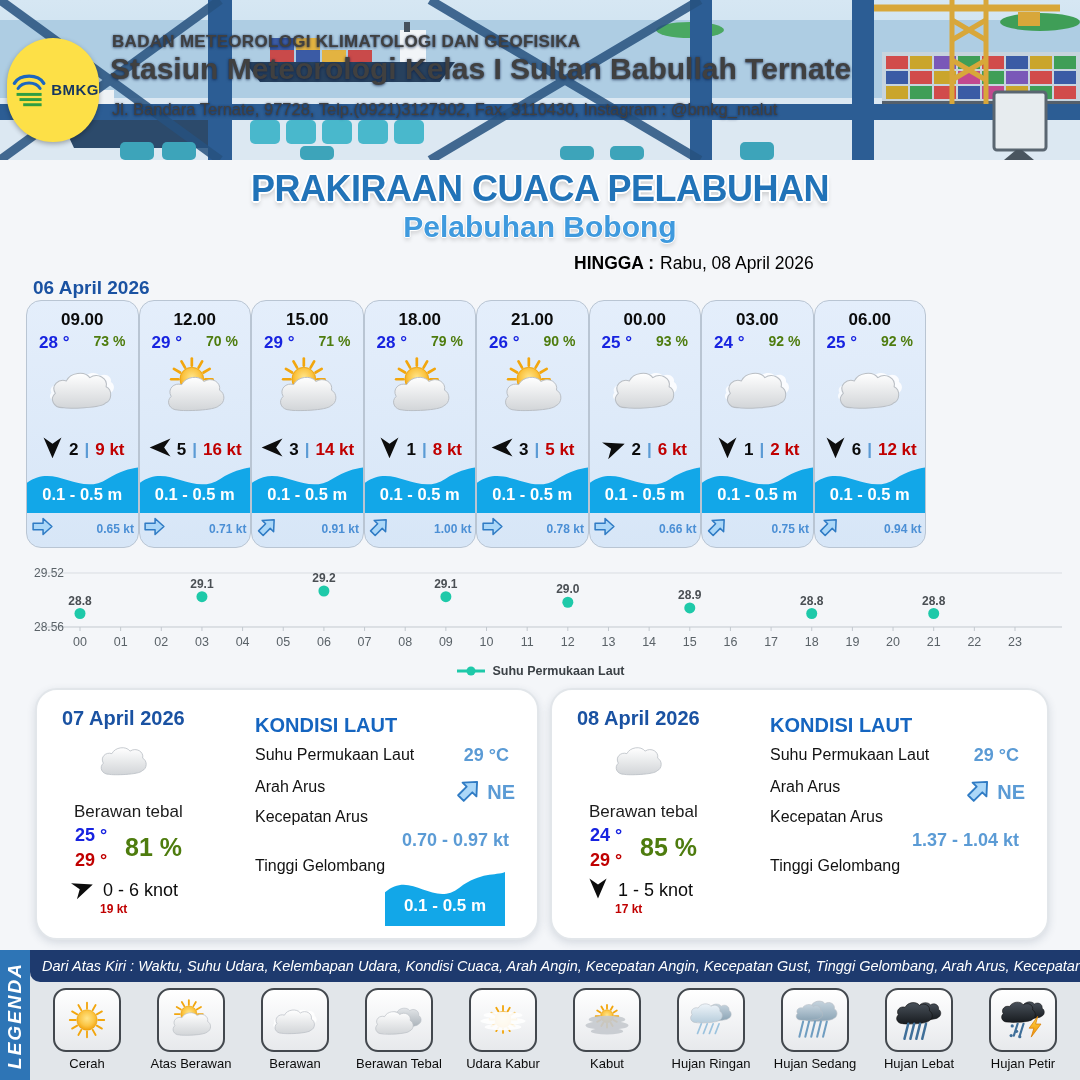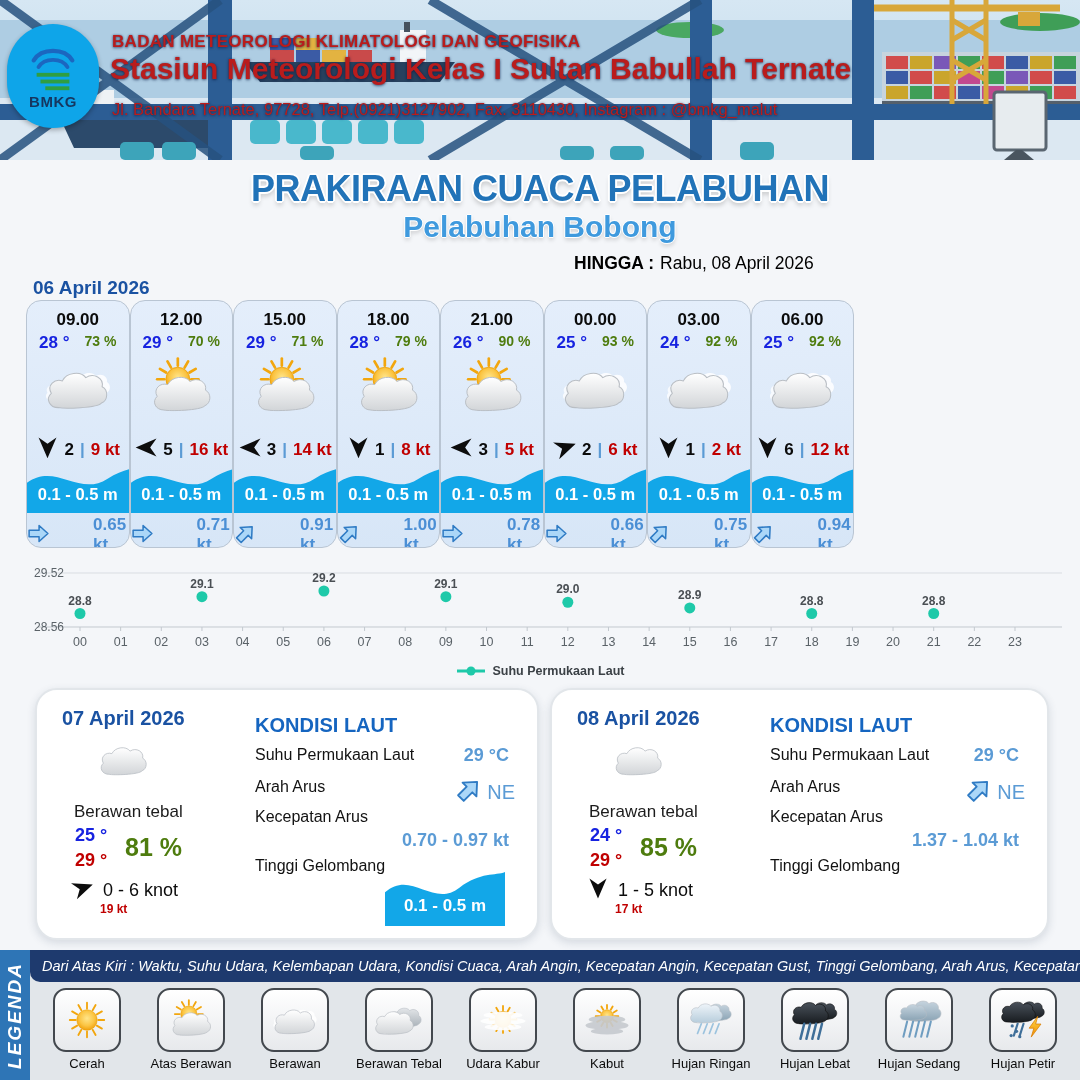--- a/index.html
+++ b/index.html
@@ -2,54 +2,54 @@
 <html><head>
 <meta charset="utf-8">
 <style>
   html,body{margin:0;padding:0;background:#ffffff;}
   body{width:1080px;height:1080px;font-family:"Liberation Sans",sans-serif;}
   #stage{position:relative;width:1080px;height:1080px;background:#f4f6f9;overflow:hidden;}
 
   
   #header{position:absolute;left:0;top:0;width:1080px;height:160px;overflow:hidden;}
   #header svg.bg{position:absolute;left:0;top:0;}
-  .h-text{position:absolute;color:#b91c1c;text-shadow:0 1px 3px rgba(10,30,70,.6),0 0 2px rgba(10,30,70,.4);white-space:nowrap;}
+  .h-text{position:absolute;color:#404040;text-shadow:0 1px 3px rgba(10,30,70,.6),0 0 2px rgba(10,30,70,.4);white-space:nowrap;}
   #h-agency{left:112px;top:32px;font-size:17px;font-weight:bold;letter-spacing:.3px;}
   #h-station{left:110px;top:52px;font-size:30px;font-weight:bold;}
   #h-address{left:112px;top:100px;font-size:16.5px;}
-  #logo-pill{position:absolute;left:7px;top:24px;width:92px;height:104px;background:#0ea5e9;border-radius:46px;box-shadow:0 2px 5px rgba(0,0,0,.3);display:flex;flex-direction:column;align-items:center;justify-content:center;}
+  #logo-pill{position:absolute;left:7px;top:38px;width:92px;height:104px;background:#fde047;border-radius:46px;box-shadow:0 2px 5px rgba(0,0,0,.3);display:flex;align-items:center;justify-content:center;}
   #logo-text{font-size:15px;font-weight:bold;color:#16365f;margin-top:-2px;letter-spacing:.5px;}
 
   
   #main-title{position:absolute;left:0;top:168px;width:1080px;text-align:center;font-size:36px;font-weight:800;letter-spacing:-.5px;color:#2173b8;
     text-shadow:-2px 0 #fff,2px 0 #fff,0 -2px #fff,0 2px #fff,-1px -1px #fff,1px 1px #fff,1px -1px #fff,-1px 1px #fff,0 4px 5px rgba(0,0,0,.22);}
   #sub-title{position:absolute;left:0;top:210px;width:1080px;text-align:center;font-size:30px;font-weight:800;color:#3f9ade;
     text-shadow:-1px 0 #fff,1px 0 #fff,0 -1px #fff,0 1px #fff,0 3px 4px rgba(0,0,0,.18);}
   .date-pair{position:absolute;top:253px;font-size:17.5px;color:#000;white-space:nowrap;}
   .date-pair b{font-weight:bold;margin-right:6px;}
   #pair-berlaku{left:190px;}
   #pair-hingga{left:574px;}
   #day1-date{position:absolute;left:33px;top:277px;font-size:19px;font-weight:bold;color:#1a52a2;}
 
   
-  #cards-row{position:absolute;left:26px;top:300px;width:828px;display:flex;gap:0;}
+  #cards-row{position:absolute;left:26px;top:300px;width:900px;display:flex;gap:0;}
   .fc{position:relative;flex:1;height:246px;background:linear-gradient(#e4eefb,#d7e6f7);border:1.5px solid #b9c5d3;border-radius:15px;overflow:hidden;}
   .fc-time{margin-top:9px;text-align:center;font-size:17px;font-weight:bold;color:#0b0b0b;}
   .fc-row{display:flex;justify-content:space-between;padding:3px 12px 0 12px;}
   .fc-temp{font-size:17px;font-weight:bold;color:#1723e0;}
   .fc-hum{font-size:14px;font-weight:bold;color:#4e7c0e;}
   .fc-icon{position:absolute;left:0;right:0;top:56px;display:flex;justify-content:center;}
   .fc-wind{position:absolute;left:0;right:0;top:134px;display:flex;align-items:center;justify-content:center;gap:4px;}
   .fc-wnum{font-size:17px;font-weight:bold;color:#0b0b0b;}
   .fc-sep{font-size:17px;font-weight:bold;color:#5b9bd5;margin:0 2px;}
   .fc-wspd{font-size:17px;font-weight:bold;color:#c00000;}
   .fc-wave{position:absolute;left:0;right:0;top:160px;height:52px;}
   .fc-wavetext{position:absolute;left:0;right:0;top:24px;text-align:center;font-size:16.5px;font-weight:bold;color:#ffffff;}
   .fc-curr{position:absolute;left:0;right:0;top:214px;display:flex;align-items:center;justify-content:center;gap:7px;}
-  .fc-cspd{font-size:17px;font-weight:bold;color:#4b8fd5;margin-left:36px;}
+  .fc-cspd{font-size:12px;font-weight:bold;color:#4b8fd5;margin-left:36px;}
 
   
   #sst-chart{position:absolute;left:0;top:556px;}
   #chart-legend{position:absolute;left:0;top:664px;width:1080px;display:flex;align-items:center;justify-content:center;gap:7px;}
   #chart-legend .lbl{font-size:12.5px;font-weight:bold;color:#3b4146;}
 
   
   .daycard{position:absolute;top:688px;height:248px;background:#ffffff;border:2px solid #e2e6ea;border-radius:22px;box-shadow:0 3px 8px rgba(40,60,90,.15);}
   #daycard-7{left:35px;width:500px;}
   #daycard-8{left:550px;width:495px;}
@@ -59,21 +59,21 @@
   .dc-tmin{position:absolute;left:38px;top:135px;font-size:18px;font-weight:bold;color:#1723e0;}
   .dc-tmax{position:absolute;left:38px;top:160px;font-size:18px;font-weight:bold;color:#c00000;}
   .dc-hum{position:absolute;left:88px;top:143px;font-size:25px;font-weight:bold;color:#4e7c0e;}
   .dc-windrow{position:absolute;left:34px;top:186px;display:flex;align-items:center;gap:8px;}
   .dc-windtxt{font-size:18px;font-weight:normal;color:#0b0b0b;white-space:nowrap;}
   .dc-gust{position:absolute;left:63px;top:212px;font-size:12px;font-weight:bold;color:#c00000;}
   .sea-title{position:absolute;left:218px;top:24px;font-size:20px;font-weight:bold;color:#1565c0;}
   .sea-label{position:absolute;left:218px;font-size:16px;color:#121212;white-space:nowrap;}
   .sea-val{position:absolute;right:28px;font-size:18px;font-weight:bold;color:#5b9bd5;white-space:nowrap;text-align:right;}
   .sea-ne{position:absolute;right:22px;display:flex;align-items:center;gap:4px;}
-  .sea-ne .ne-t{font-size:20px;font-weight:normal;color:#5b9bd5;}
+  .sea-ne .ne-t{font-size:20px;font-weight:bold;color:#5b9bd5;}
   .sea-wavebox{position:absolute;left:348px;top:178px;width:120px;height:58px;}
   .sea-wavetext{position:absolute;left:0;right:0;top:28px;text-align:center;font-size:17px;font-weight:bold;color:#ffffff;}
 
   
   #legend{position:absolute;left:0;top:950px;width:1080px;height:130px;background:#e2e6ea;}
   #legend-strip{position:absolute;left:0;top:0;width:30px;height:130px;background:#2e75b6;display:flex;align-items:center;justify-content:center;}
   #legend-strip span{transform:rotate(180deg);writing-mode:vertical-rl;font-size:19px;font-weight:bold;font-style:italic;color:#fff;letter-spacing:2px;}
   #legend-bar{position:absolute;left:30px;top:0;width:1050px;height:32px;background:#1e3a6e;display:flex;align-items:center;border-radius:0 0 0 10px;}
   #legend-bar span{color:#fff;font-style:italic;font-size:14.5px;padding-left:12px;white-space:nowrap;}
   #legend-items{position:absolute;left:30px;top:34px;width:1050px;height:96px;display:flex;justify-content:space-between;padding:4px 14px 0 14px;box-sizing:border-box;}
@@ -909,59 +909,59 @@
                 <line x1="54" y1="46" x2="47" y2="64"></line>
                 <line x1="65" y1="46" x2="58" y2="64"></line>
               </g>
             </svg>
           </div>
     <div class="lg-label">Hujan Ringan</div>
         </div>
         <div class="lg-item">
           <div class="lg-tile">
             <svg width="54" height="42" viewBox="0 0 100 78">
-              <g transform="translate(64 24) scale(0.6)" opacity="1">
-                <path d="M-30 24 C-44 24 -50 10 -41 2 C-48 -10 -36 -21 -24 -17 C-18 -30 4 -33 12 -22 C24 -30 40 -21 37 -8 C47 -3 46 13 36 17 C30 25 -22 26 -30 24 Z" fill="url(#g-cd)" stroke="#111" stroke-width="1.6"></path>
-              </g>
-              <g transform="translate(42 28) scale(0.74)" opacity="1">
-                <path d="M-30 24 C-44 24 -50 10 -41 2 C-48 -10 -36 -21 -24 -17 C-18 -30 4 -33 12 -22 C24 -30 40 -21 37 -8 C47 -3 46 13 36 17 C30 25 -22 26 -30 24 Z" fill="url(#g-cd)" stroke="#111" stroke-width="1.6"></path>
-              </g>
-              <g stroke="#3f6f99" stroke-width="4.6" stroke-linecap="round">
-                <line x1="30" y1="46" x2="23" y2="74"></line>
-                <line x1="41" y1="46" x2="34" y2="74"></line>
-                <line x1="52" y1="46" x2="45" y2="74"></line>
-                <line x1="63" y1="46" x2="56" y2="74"></line>
-              </g>
-            </svg>
-          </div>
-    <div class="lg-label">Hujan Lebat</div>
-        </div>
-        <div class="lg-item">
-          <div class="lg-tile">
-            <svg width="54" height="42" viewBox="0 0 100 78">
               <g transform="translate(60 24) scale(0.7)" opacity="1">
                 <path d="M-30 24 C-44 24 -50 10 -41 2 C-48 -10 -36 -21 -24 -17 C-18 -30 4 -33 12 -22 C24 -30 40 -21 37 -8 C47 -3 46 13 36 17 C30 25 -22 26 -30 24 Z" fill="url(#g-cb)" stroke="#b9bec4" stroke-width="1.6"></path>
               </g>
               <g transform="translate(40 26) scale(0.55)" opacity="1">
                 <path d="M-30 24 C-44 24 -50 10 -41 2 C-48 -10 -36 -21 -24 -17 C-18 -30 4 -33 12 -22 C24 -30 40 -21 37 -8 C47 -3 46 13 36 17 C30 25 -22 26 -30 24 Z" fill="url(#g-cb)" stroke="#b9bec4" stroke-width="1.6"></path>
               </g>
               <g stroke="#6f9dc0" stroke-width="3.8" stroke-linecap="round">
                 <line x1="28" y1="42" x2="21" y2="70"></line>
                 <line x1="39" y1="42" x2="32" y2="70"></line>
                 <line x1="50" y1="42" x2="43" y2="70"></line>
                 <line x1="61" y1="42" x2="54" y2="70"></line>
                 <line x1="72" y1="42" x2="65" y2="70"></line>
               </g>
             </svg>
           </div>
     <div class="lg-label">Hujan Sedang</div>
         </div>
         <div class="lg-item">
           <div class="lg-tile">
             <svg width="54" height="42" viewBox="0 0 100 78">
+              <g transform="translate(64 24) scale(0.6)" opacity="1">
+                <path d="M-30 24 C-44 24 -50 10 -41 2 C-48 -10 -36 -21 -24 -17 C-18 -30 4 -33 12 -22 C24 -30 40 -21 37 -8 C47 -3 46 13 36 17 C30 25 -22 26 -30 24 Z" fill="url(#g-cd)" stroke="#111" stroke-width="1.6"></path>
+              </g>
+              <g transform="translate(42 28) scale(0.74)" opacity="1">
+                <path d="M-30 24 C-44 24 -50 10 -41 2 C-48 -10 -36 -21 -24 -17 C-18 -30 4 -33 12 -22 C24 -30 40 -21 37 -8 C47 -3 46 13 36 17 C30 25 -22 26 -30 24 Z" fill="url(#g-cd)" stroke="#111" stroke-width="1.6"></path>
+              </g>
+              <g stroke="#3f6f99" stroke-width="4.6" stroke-linecap="round">
+                <line x1="30" y1="46" x2="23" y2="74"></line>
+                <line x1="41" y1="46" x2="34" y2="74"></line>
+                <line x1="52" y1="46" x2="45" y2="74"></line>
+                <line x1="63" y1="46" x2="56" y2="74"></line>
+              </g>
+            </svg>
+          </div>
+    <div class="lg-label">Hujan Lebat</div>
+        </div>
+        <div class="lg-item">
+          <div class="lg-tile">
+            <svg width="54" height="42" viewBox="0 0 100 78">
               <g transform="translate(64 22) scale(0.58)" opacity="1">
                 <path d="M-30 24 C-44 24 -50 10 -41 2 C-48 -10 -36 -21 -24 -17 C-18 -30 4 -33 12 -22 C24 -30 40 -21 37 -8 C47 -3 46 13 36 17 C30 25 -22 26 -30 24 Z" fill="url(#g-cd)" stroke="#111" stroke-width="1.6"></path>
               </g>
               <g transform="translate(42 26) scale(0.7)" opacity="1">
                 <path d="M-30 24 C-44 24 -50 10 -41 2 C-48 -10 -36 -21 -24 -17 C-18 -30 4 -33 12 -22 C24 -30 40 -21 37 -8 C47 -3 46 13 36 17 C30 25 -22 26 -30 24 Z" fill="url(#g-cd)" stroke="#111" stroke-width="1.6"></path>
               </g>
               <g fill="#3f6f99">
                 <circle cx="30" cy="50" r="3"></circle>
                 <circle cx="38" cy="60" r="3"></circle>
                 <circle cx="28" cy="68" r="3"></circle>

